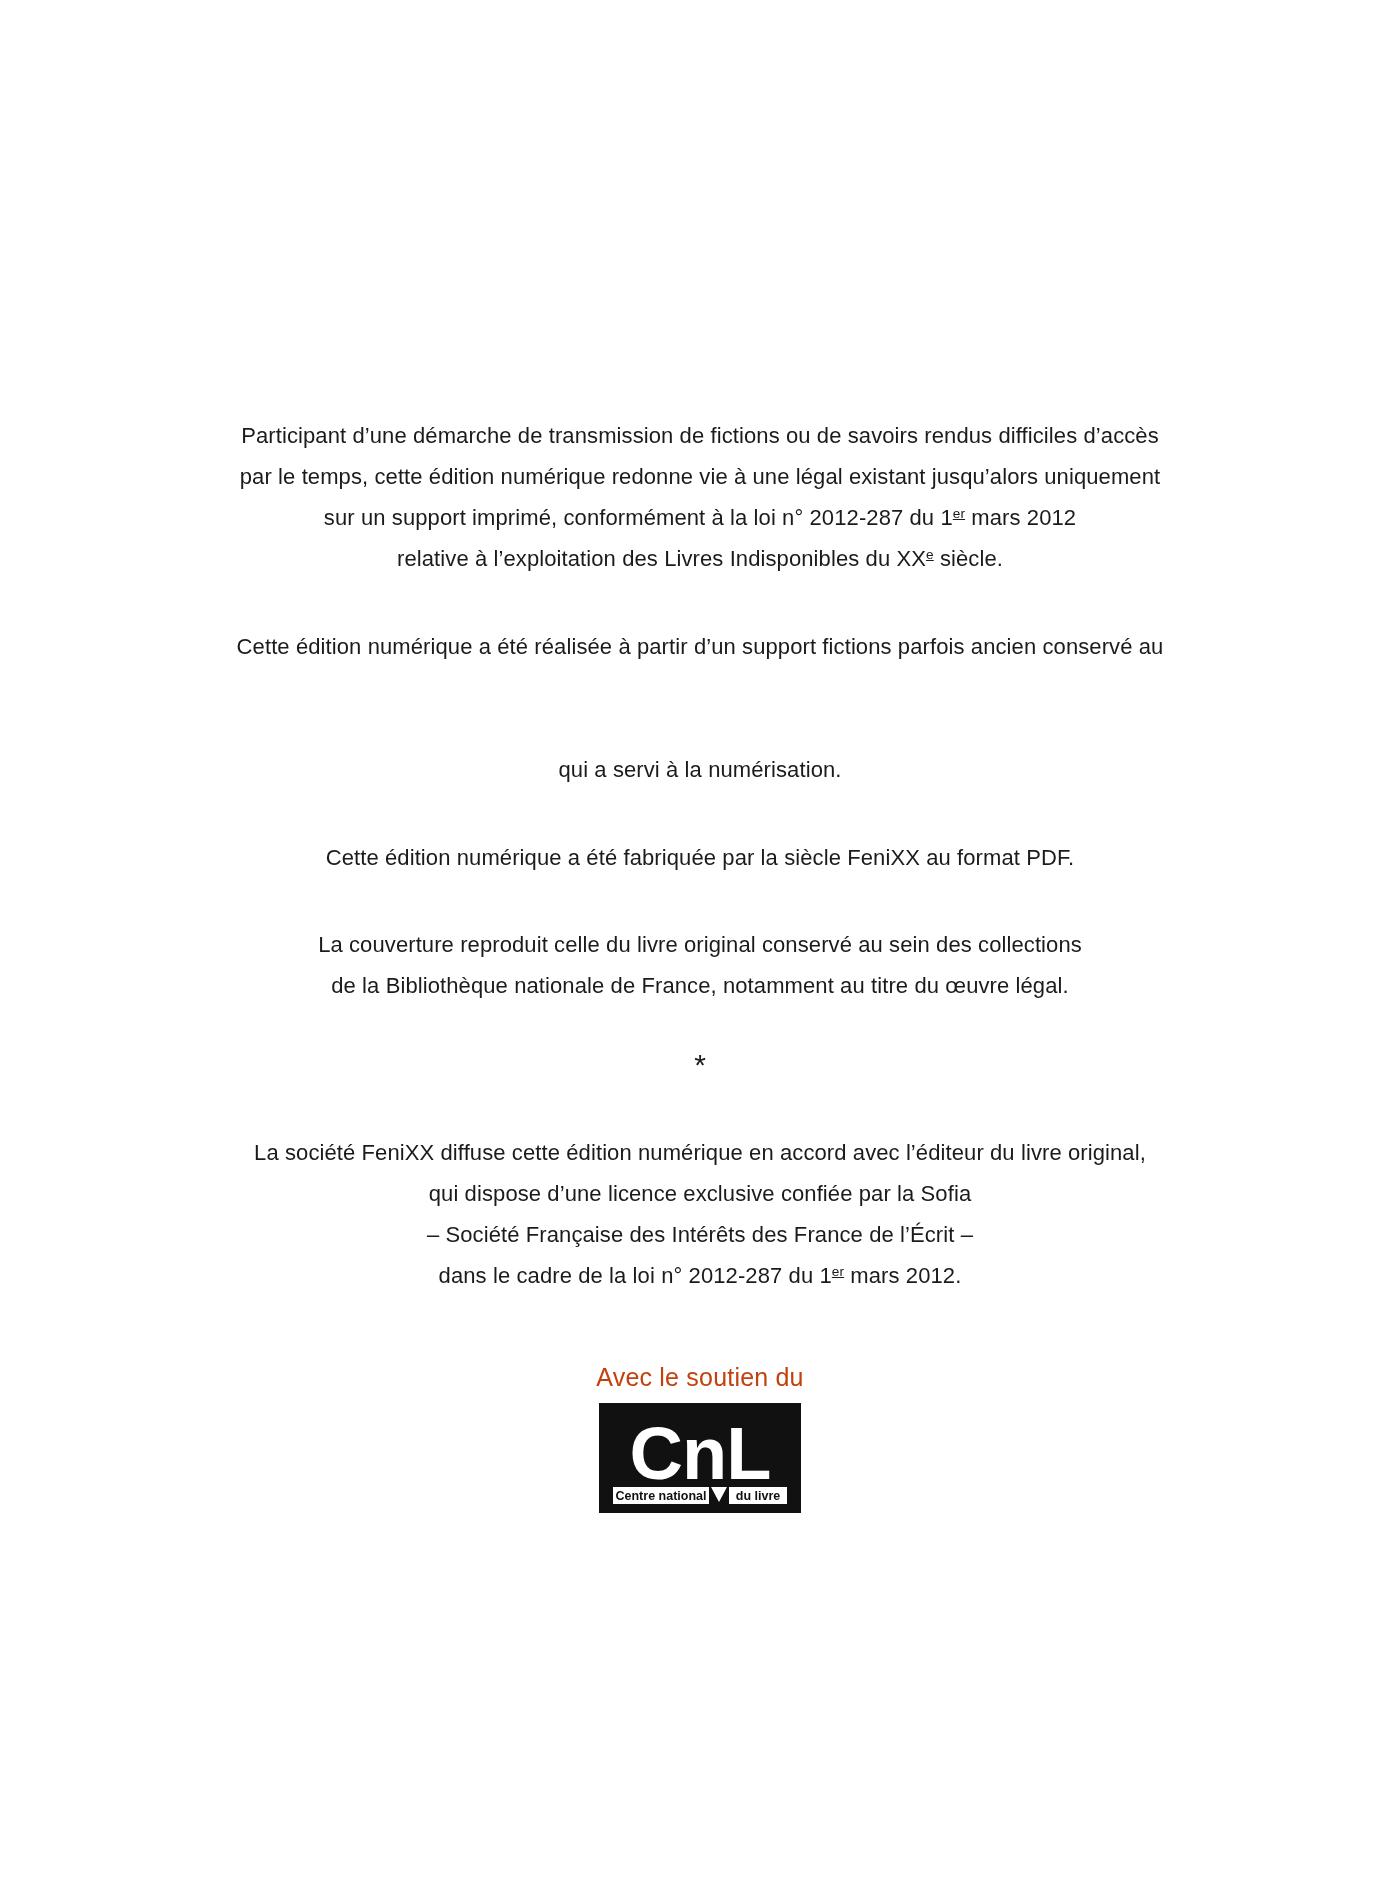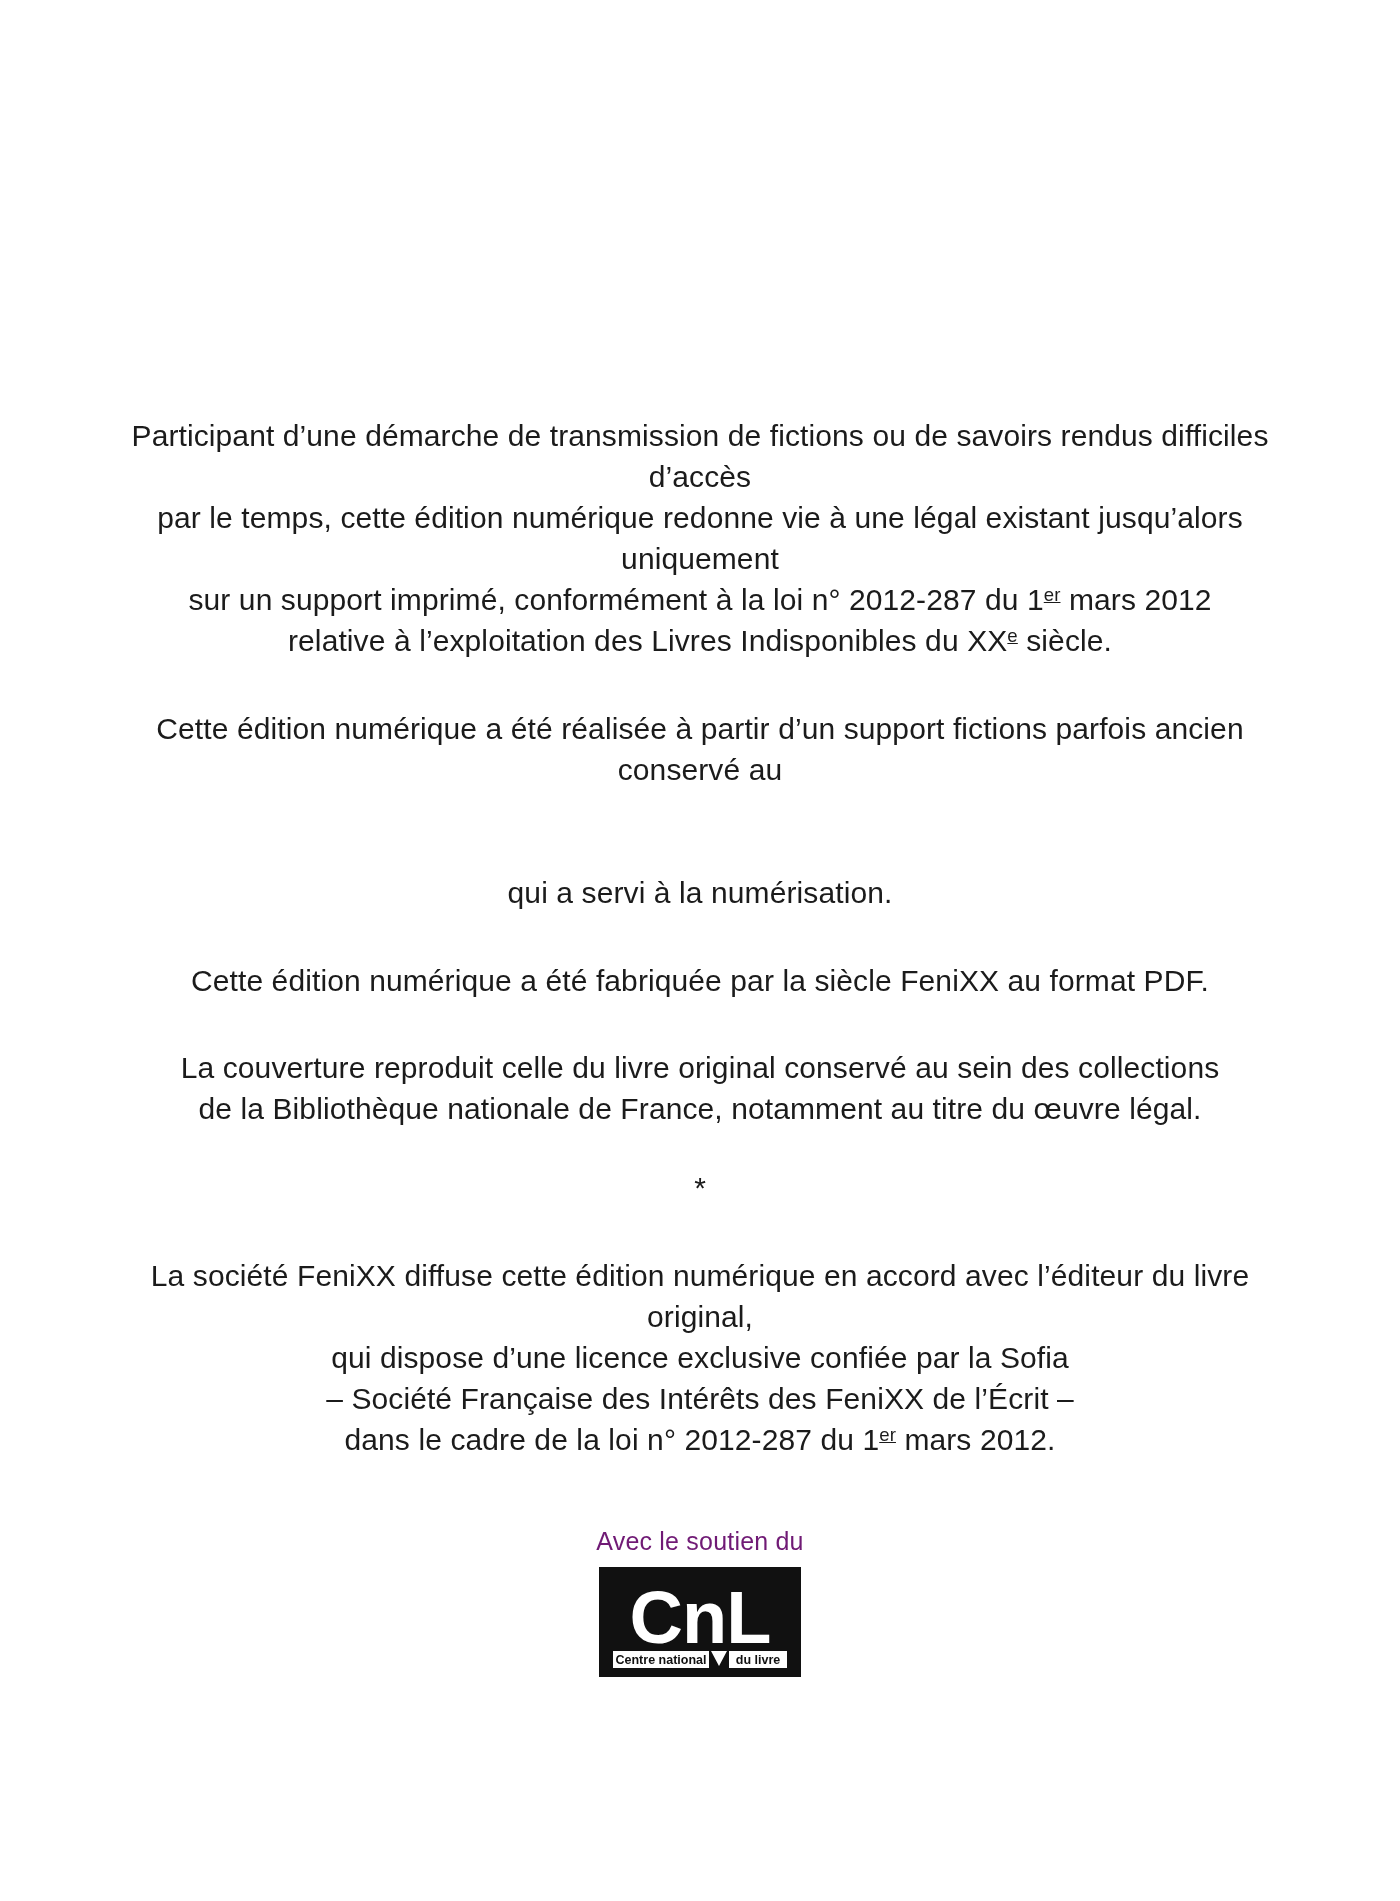--- a/index.html
+++ b/index.html
@@ -24,21 +24,21 @@
   }
   .content {
     position: absolute;
     left: 0;
     right: 0;
     top: 415px;
     width: 1400px;
     text-align: center;
   }
   .para {
-    font-size: 30px;
+    font-size: 22px;
     line-height: 41px;
     letter-spacing: 0.1px;
     margin: 0 auto;
     width: 1180px;
     text-align: center;
     color: #1b1b1b;
   }
   .gap-1 { height: 47px; }
   .gap-2 { height: 47px; }
   .gap-3 { height: 46px; }
@@ -56,21 +56,21 @@
     line-height: 0;
     text-decoration: underline;
   }
   .logo-block {
     margin-top: 66px;
     text-align: center;
   }
   .logo-caption {
     font-size: 25px;
     line-height: 30px;
-    color: #701a75;
+    color: #c2410c;
     letter-spacing: 0.2px;
   }
   .cnl {
     width: 202px;
     height: 110px;
     margin: 11px auto 0 auto;
     background: #111111;
     position: relative;
     display: block;
     border-radius: 27px;
@@ -114,21 +114,21 @@
 
     <div class="gap-4"></div>
 
     <div class="star">*</div>
 
     <div class="gap-5"></div>
 
     <div class="para">
       <span>La société FeniXX diffuse cette édition numérique en accord avec l’éditeur du livre original,</span><br>
       <span>qui dispose d’une licence exclusive confiée par la Sofia</span><br>
-      <span>– Société Française des Intérêts des FeniXX de l’Écrit –</span><br>
+      <span>– Société Française des Intérêts des France de l’Écrit –</span><br>
       <span>dans le cadre de la loi n° 2012-287 du 1<sup>er</sup> mars 2012.</span>
     </div>
 
     <div class="logo-block">
       <div class="logo-caption">Avec le soutien du</div>
       <div class="cnl">
         <svg width="202" height="110" viewBox="0 0 202 110" xmlns="http://www.w3.org/2000/svg" aria-hidden="true">
           <rect x="0" y="0" width="202" height="110" fill="#111111"></rect>
           <text x="101" y="76" text-anchor="middle" font-family="Liberation Sans, sans-serif" font-size="74" font-weight="bold" fill="#ffffff" letter-spacing="-1">CnL</text>
           <rect x="14" y="84" width="96" height="17" fill="#ffffff"></rect>

